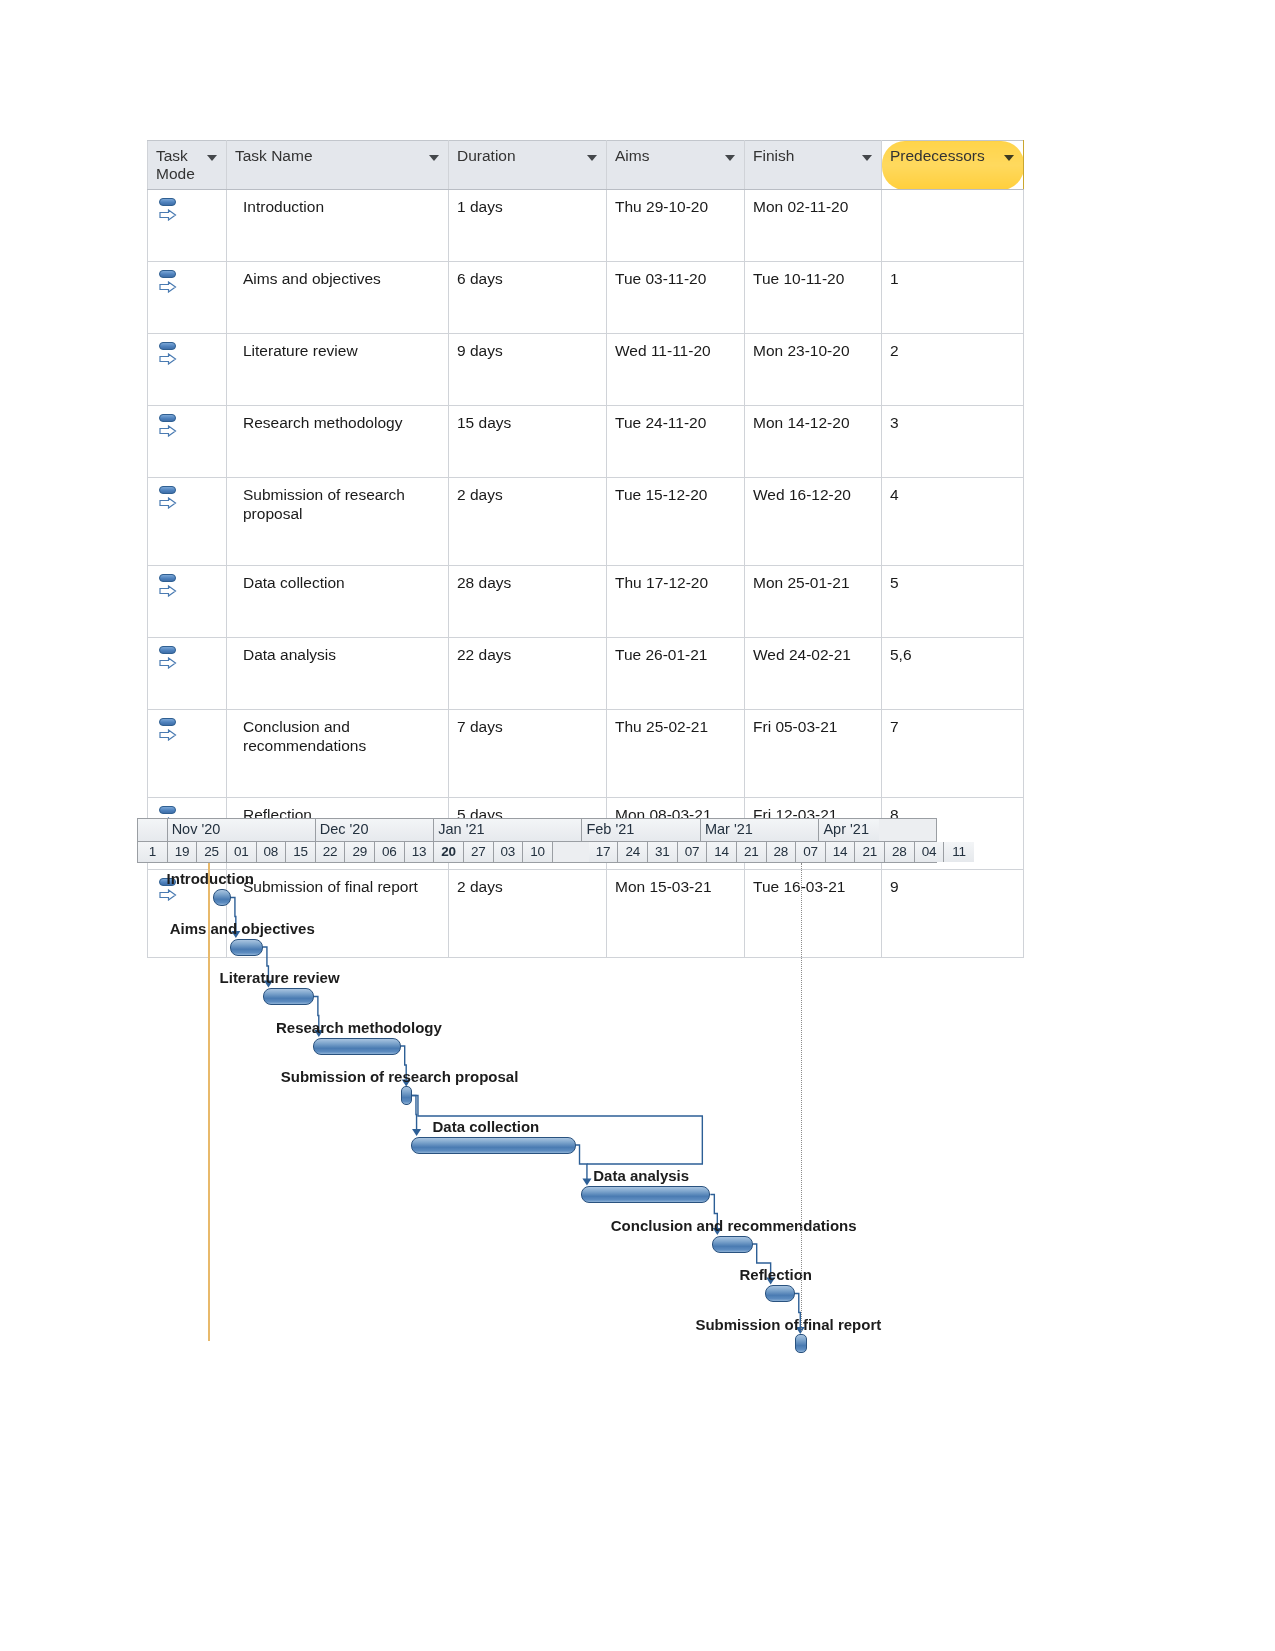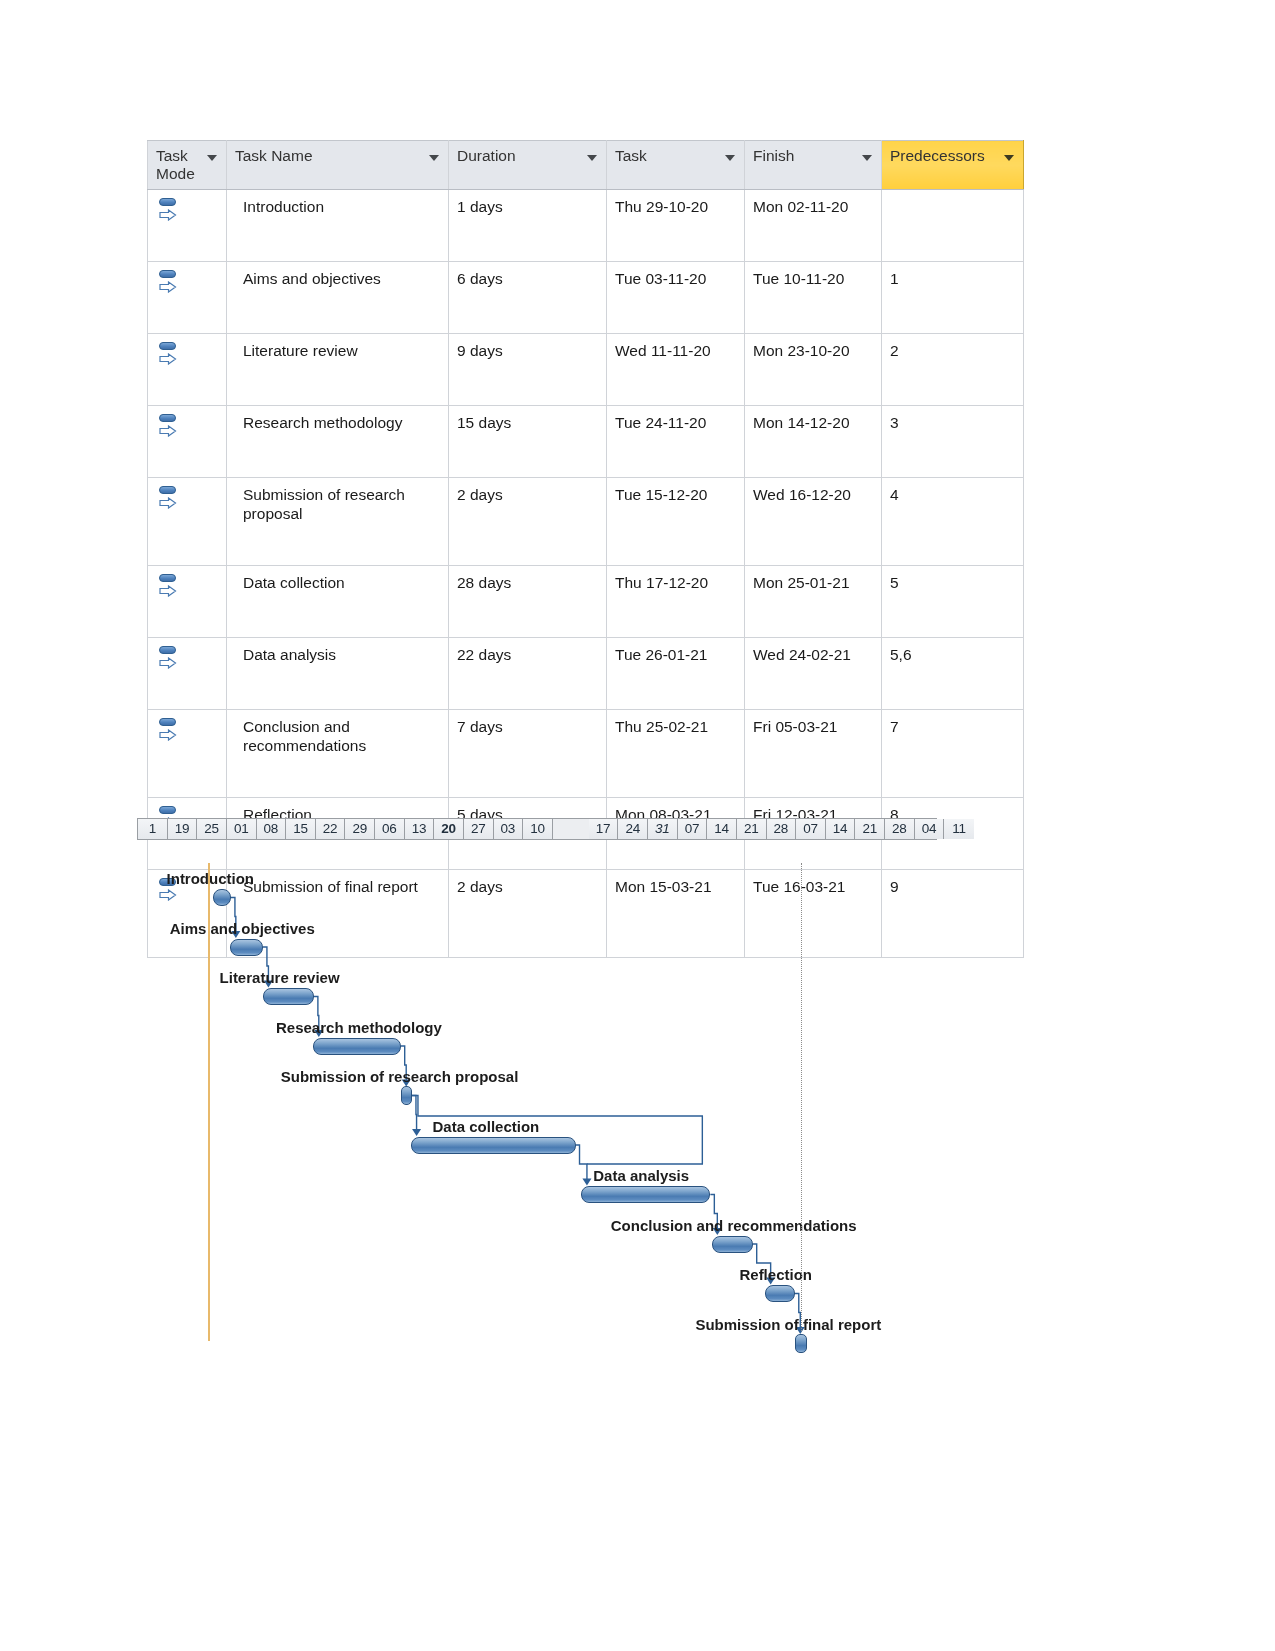--- a/index.html
+++ b/index.html
@@ -46,20 +46,21 @@
   #sheet thead th .hdr-label {
     display: block;
     padding: 6px 0 0 8px;
     line-height: 1.18;
     width: calc(100% - 30px);
   }
   #sheet thead th.predecessors-hd {
     background: linear-gradient(180deg,#ffd44a 0%,#ffd95e 50%,#ffcf3c 100%);
     border-left: 1px solid #caa62e;
     border-right: 1px solid #caa62e;
+    border-radius: 23px;
   }
   .filter-arrow {
     position: absolute;
     right: 9px;
     top: 14px;
     width: 0; height: 0;
     border-left: 5.5px solid transparent;
     border-right: 5.5px solid transparent;
     border-top: 6px solid #44474b;
   }
@@ -185,21 +186,21 @@
       </th>
       <th style="width:221px" class="col-hd">
         <span class="hdr-label">Task Name</span>
         <span class="filter-arrow"></span>
       </th>
       <th style="width:157px" class="col-hd">
         <span class="hdr-label">Duration</span>
         <span class="filter-arrow"></span>
       </th>
       <th style="width:137px" class="col-hd">
-        <span class="hdr-label">Task</span>
+        <span class="hdr-label">Aims</span>
         <span class="filter-arrow"></span>
       </th>
       <th style="width:136px" class="col-hd">
         <span class="hdr-label">Finish</span>
         <span class="filter-arrow"></span>
       </th>
       <th style="width:141px" class="col-hd predecessors-hd">
         <span class="hdr-label">Predecessors</span>
         <span class="filter-arrow on-gold"></span>
       </th>
@@ -353,38 +354,47 @@
         <td style="padding-left: 16px;">Submission of final report</td>
         <td>2 days</td>
         <td>Mon 15-03-21</td>
         <td>Tue 16-03-21</td>
         <td>9</td>
       </tr>
     </tbody>
 </table>
 
 <div id="gantt">
+  <div class="ts-months" id="ts-months">
+      <div style="width: 29.6296px; flex: 0 0 29.6296px;"></div>
+      <div style="width: 148.148px; flex: 0 0 148.148px;">Nov '20</div>
+      <div style="width: 118.519px; flex: 0 0 118.519px;">Dec '20</div>
+      <div style="width: 148.148px; flex: 0 0 148.148px;">Jan '21</div>
+      <div style="width: 118.519px; flex: 0 0 118.519px;">Feb '21</div>
+      <div style="width: 118.519px; flex: 0 0 118.519px;">Mar '21</div>
+      <div style="width: 59.2593px; flex: 0 0 59.2593px;">Apr '21</div>
+    </div>
   <div class="ts-days" id="ts-days">
       <div style="width: 29.6296px; flex: 0 0 29.6296px;">1</div>
       <div style="width: 29.6296px; flex: 0 0 29.6296px;">19</div>
       <div style="width: 29.6296px; flex: 0 0 29.6296px;">25</div>
       <div style="width: 29.6296px; flex: 0 0 29.6296px;">01</div>
       <div style="width: 29.6296px; flex: 0 0 29.6296px;">08</div>
       <div style="width: 29.6296px; flex: 0 0 29.6296px;">15</div>
       <div style="width: 29.6296px; flex: 0 0 29.6296px;">22</div>
       <div style="width: 29.6296px; flex: 0 0 29.6296px;">29</div>
       <div style="width: 29.6296px; flex: 0 0 29.6296px;">06</div>
       <div style="width: 29.6296px; flex: 0 0 29.6296px;">13</div>
       <div style="width: 29.6296px; flex: 0 0 29.6296px; font-weight: bold;">20</div>
       <div style="width: 29.6296px; flex: 0 0 29.6296px;">27</div>
       <div style="width: 29.6296px; flex: 0 0 29.6296px;">03</div>
       <div style="width: 29.6296px; flex: 0 0 29.6296px;">10</div>
       <div style="width: 29.6296px; flex: 0 0 29.6296px; margin-left: 36px;">17</div>
       <div style="width: 29.6296px; flex: 0 0 29.6296px;">24</div>
-      <div style="width: 29.6296px; flex: 0 0 29.6296px; font-style: italic;">31</div>
+      <div style="width: 29.6296px; flex: 0 0 29.6296px;">31</div>
       <div style="width: 29.6296px; flex: 0 0 29.6296px;">07</div>
       <div style="width: 29.6296px; flex: 0 0 29.6296px;">14</div>
       <div style="width: 29.6296px; flex: 0 0 29.6296px;">21</div>
       <div style="width: 29.6296px; flex: 0 0 29.6296px;">28</div>
       <div style="width: 29.6296px; flex: 0 0 29.6296px;">07</div>
       <div style="width: 29.6296px; flex: 0 0 29.6296px;">14</div>
       <div style="width: 29.6296px; flex: 0 0 29.6296px;">21</div>
       <div style="width: 29.6296px; flex: 0 0 29.6296px;">28</div>
       <div style="width: 29.6296px; flex: 0 0 29.6296px;">04</div>
       <div style="width: 29.6296px; flex: 0 0 29.6296px;">11</div>

